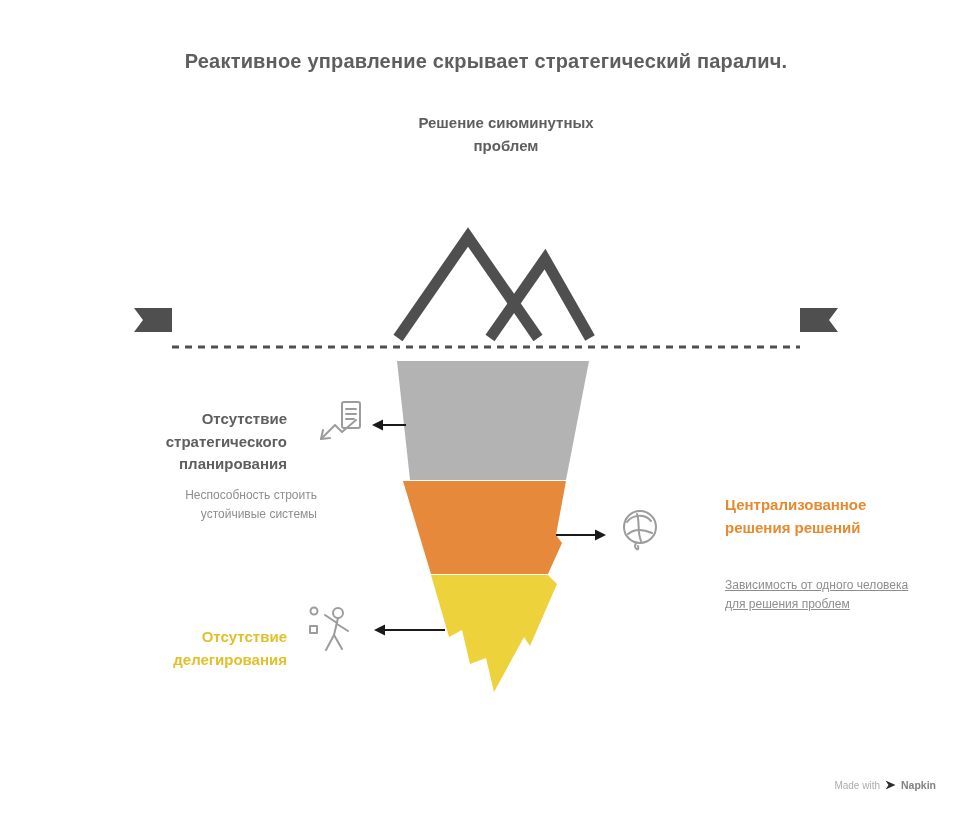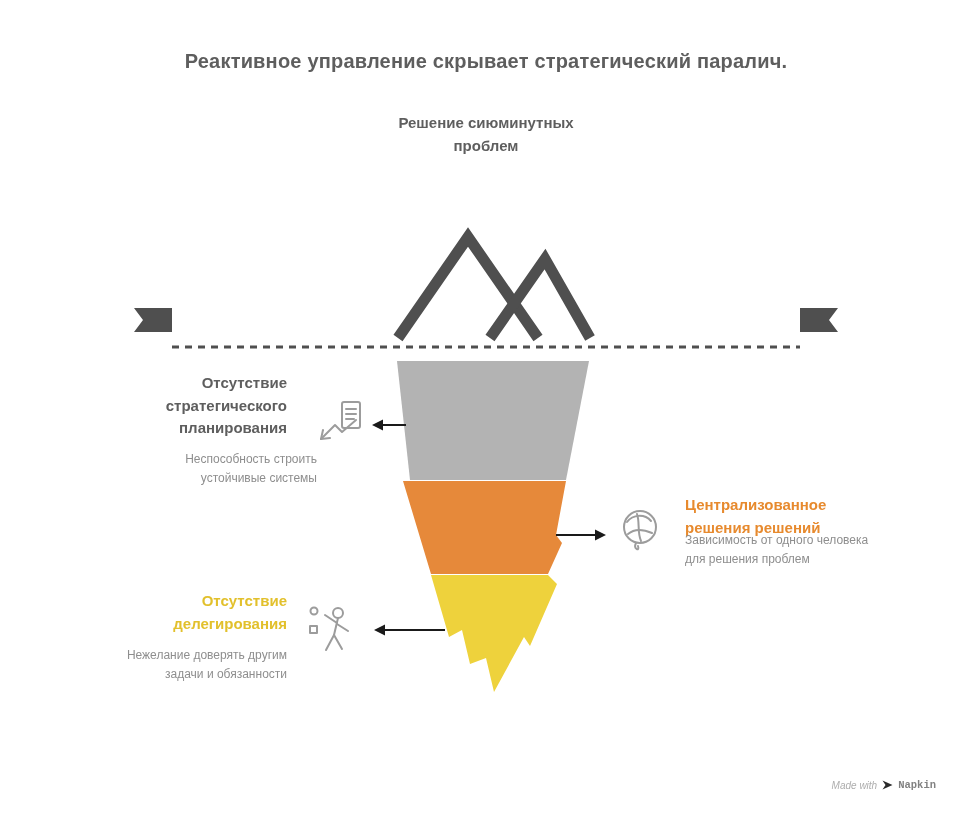--- a/index.html
+++ b/index.html
@@ -1,38 +1,38 @@
 <!DOCTYPE html>
 <html><head>
 <meta charset="utf-8">
 <style>
   html,body { margin:0; padding:0; background:#ffffff; }
   .canvas {
     position:relative; width:972px; height:816px; background:#ffffff;
     font-family:"Liberation Sans", sans-serif; overflow:hidden;
   }
   .abs { position:absolute; }
-  .pre { white-space:pre-line; }
+  .pre { white-space:pre-line;padding-left:40px; }
   .title {
     top:50px; left:0; right:0; text-align:center;
     font-size:20px; font-weight:bold; color:#5e5e5e; letter-spacing:0.2px;
   }
   .heading { font-size:15px; font-weight:bold; line-height:1.5; color:#5e5e5e; }
   .subtitle { font-size:12px; line-height:1.55; color:#8e8e8e; }
   .centered { left:0; right:0; text-align:center; }
-  .right-align { text-align:right; }
+  .right-align { text-align:right;margin-top:36px; }
   .heading-orange { color:#e78a2e; }
   .heading-yellow { color:#e2c02c; }
   .scene { top:0; left:0; width:972px; height:816px; pointer-events:none; }
   .icon-box { width:60px; height:60px; }
   .footer {
     top:779px; right:36px; display:flex; align-items:center; gap:5px;
   }
-  .made-with { font-size:10px; color:#adadad;font-style:italic; }
-  .brand { font-size:10.5px; color:#818181; font-weight:bold;font-family:Liberation Mono, monospace; }
+  .made-with { font-size:10px; color:#adadad; }
+  .brand { font-size:10.5px; color:#818181; font-weight:bold; }
 </style>
 </head>
 <body>
 
 <div class="canvas">
 
   <div class="abs title">Реактивное управление скрывает стратегический паралич.</div>
 
   <div class="abs pre heading centered" style="top:112px;">Решение сиюминутных
 проблем</div>
@@ -79,38 +79,36 @@
       <line x1="36" y1="18" x2="46" y2="18"></line>
       <line x1="36" y1="23" x2="44" y2="23"></line>
       <path d="M 46 24 L 32 36 L 25 29 L 11 43"></path>
       <path d="M 11 43 L 20 42"></path>
       <path d="M 11 43 L 13 34"></path>
     </svg>
   </div>
 
   <div class="abs pre heading heading-yellow right-align" style="top:590px; right:685px;">Отсутствие
 делегирования</div>
-  <div class="abs pre subtitle right-align" style="top:646px; right:685px;">Нежелание доверять другим
-задачи и обязанности</div>
   <div class="abs icon-box" style="left:302px; top:600px;">
     <svg width="60" height="60" viewBox="0 0 60 60" fill="none" stroke="#9c9c9c" stroke-width="2" stroke-linecap="round" stroke-linejoin="round">
       <circle cx="36" cy="13" r="5"></circle>
       <path d="M 36 18 L 32 35"></path>
       <path d="M 35 23 L 23 15"></path>
       <path d="M 35 24 L 46 31"></path>
       <path d="M 32 35 L 24 50"></path>
       <path d="M 32 35 L 40 49"></path>
       <circle cx="12" cy="11" r="3.5"></circle>
       <rect x="8" y="26" width="7" height="7"></rect>
     </svg>
   </div>
 
   <div class="abs pre heading heading-orange" style="top:494px; left:685px;">Централизованное
 решения решений</div>
-  <div class="abs pre subtitle" style="top:531px; left:685px;">Зависимость от одного человека
+  <div class="abs pre subtitle" style="top:576px; left:685px;text-decoration:underline;">Зависимость от одного человека
 для решения проблем</div>
   <div class="abs icon-box" style="left:612px; top:504px;">
     <svg width="56" height="56" viewBox="0 0 56 56" fill="none" stroke="#9c9c9c" stroke-width="2" stroke-linecap="round" stroke-linejoin="round">
       <circle cx="28" cy="23" r="16"></circle>
       <path d="M 15 18 C 21 10, 33 10, 39 17"></path>
       <path d="M 16 30 C 23 24, 33 26, 40 29"></path>
       <path d="M 25 10 C 28 18, 25 28, 29 37"></path>
       <path d="M 24 39 C 21 45, 28 48, 26 42"></path>
     </svg>
   </div>

